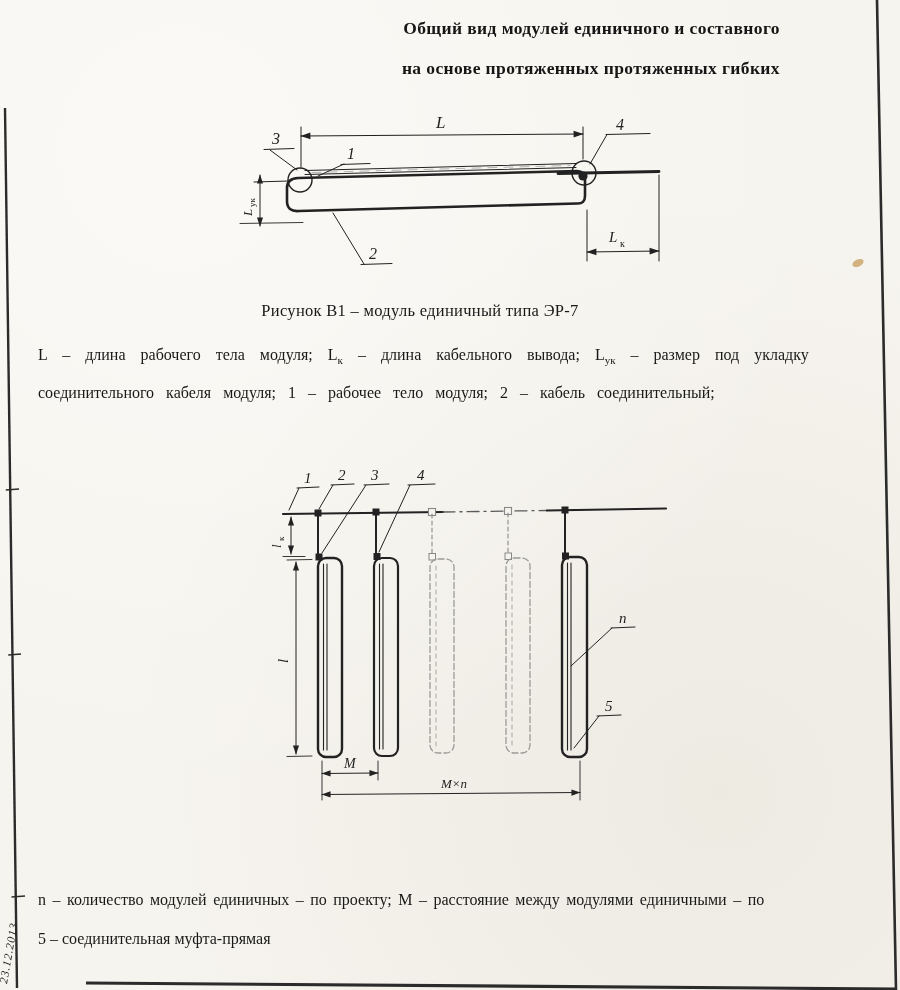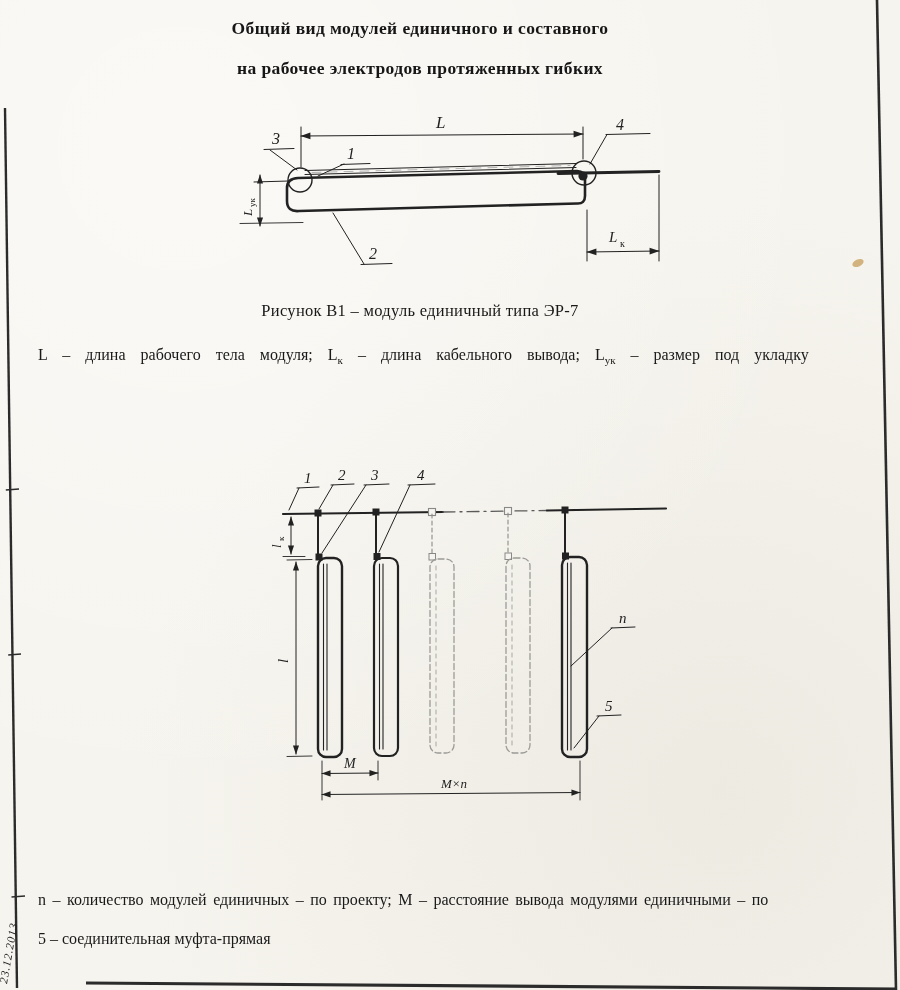--- a/index.html
+++ b/index.html
@@ -4,21 +4,21 @@
 <style>
   html,body{margin:0;padding:0;background:#e9e7e1;}
   .page{
     position:relative;width:900px;height:990px;overflow:hidden;
     background:
       radial-gradient(circle at 20% 15%, rgba(255,255,255,.5), rgba(255,255,255,0) 60%),
       radial-gradient(circle at 80% 80%, rgba(210,205,190,.25), rgba(255,255,255,0) 55%),
       #f6f4ee;
     font-family:"Liberation Serif", serif;color:#1d1d1d;
   }
-  .title{position:absolute;top:8px;left:60px;right:120px;text-align:center;
+  .title{position:absolute;top:8px;left:60px;right:120px;text-align:right;
     font-weight:bold;font-size:17.5px;line-height:40px;letter-spacing:.4px;color:#161616;}
   .caption{position:absolute;left:0;right:60px;text-align:center;font-size:16.5px;color:#181818;letter-spacing:.3px;}
   .cap1{top:301px;}
   .cap2{top:845px;}
   .para{position:absolute;left:38px;right:52px;font-size:16px;color:#191919;}
   .para1{top:336px;line-height:38px;}
   .para2{top:880px;line-height:39px;}
   .pline{white-space:nowrap;}
   .ws12{word-spacing:11px;}
   .ws9{word-spacing:8px;}
@@ -29,21 +29,21 @@
   svg text{font-family:"Liberation Serif", serif;fill:#222;}
   .lbl{font-style:italic;}
 </style>
 </head>
 <body>
 
 <div class="page">
 
   <div class="title">
     <div>Общий вид модулей единичного и составного</div>
-    <div>на рабочее электродов протяженных гибких</div>
+    <div>на основе протяженных протяженных гибких</div>
   </div>
 
   <svg width="900" height="990" viewBox="0 0 900 990">
     <defs>
       <marker id="ar" viewBox="0 0 10 10" refX="9.5" refY="5" markerWidth="11" markerHeight="9" orient="auto-start-reverse">
         <path d="M0,1.6 L10,5 L0,8.4 z" fill="#222"></path>
       </marker>
     </defs>
 
     <g stroke="#222" fill="none" stroke-linecap="round">
@@ -201,21 +201,22 @@
       <g transform="translate(7,984) rotate(-80)" stroke="none">
         <text x="0" y="0" font-size="11.5" font-style="italic" fill="#3a3a3a" letter-spacing="1">23.12.2013</text>
       </g>
     </g>
   </svg>
 
   <div class="caption cap1">Рисунок В1 – модуль единичный типа ЭР-7</div>
 
   <div class="para para1">
     <div class="pline ws12"><span>L – длина рабочего тела модуля; L</span><sub>к</sub><span> – длина кабельного вывода; L</span><sub>ук</sub><span> – размер под укладку</span></div>
+    <div class="pline ws9">соединительного кабеля модуля; 1 – рабочее тело модуля; 2 – кабель соединительный;</div>
   </div>
 
 
   <div class="para para2">
-    <div class="pline ws3">n – количество модулей единичных – по проекту; М – расстояние вывода модулями единичными – по</div>
+    <div class="pline ws3">n – количество модулей единичных – по проекту; М – расстояние между модулями единичными – по</div>
     <div class="pline">5 – соединительная муфта-прямая</div>
   </div>
 
 </div>
 
 </body></html>

